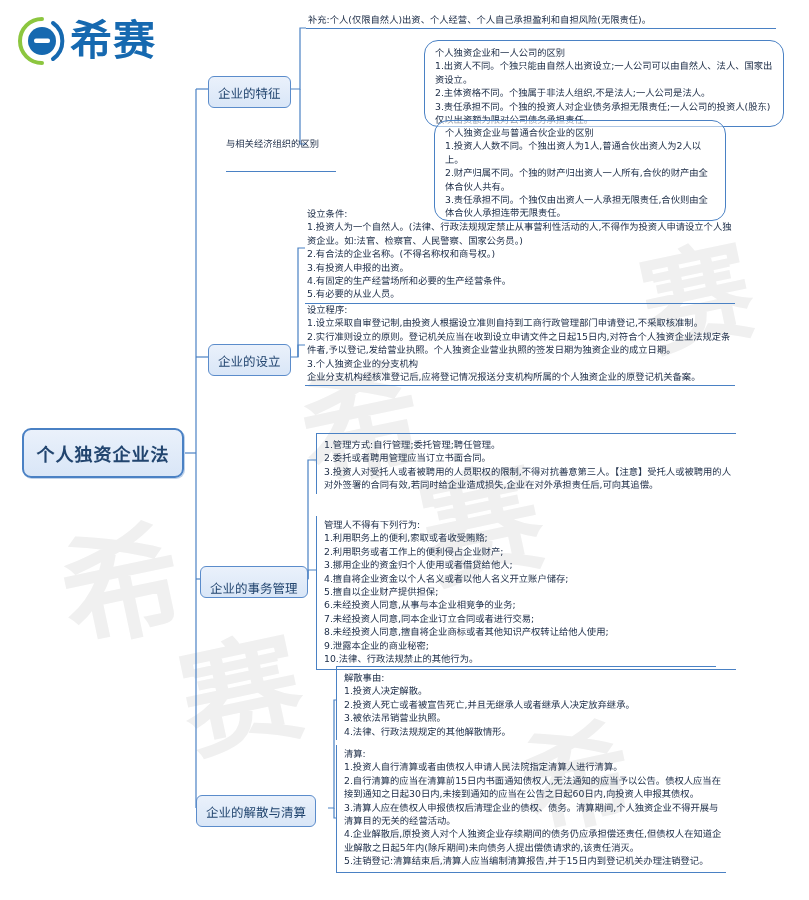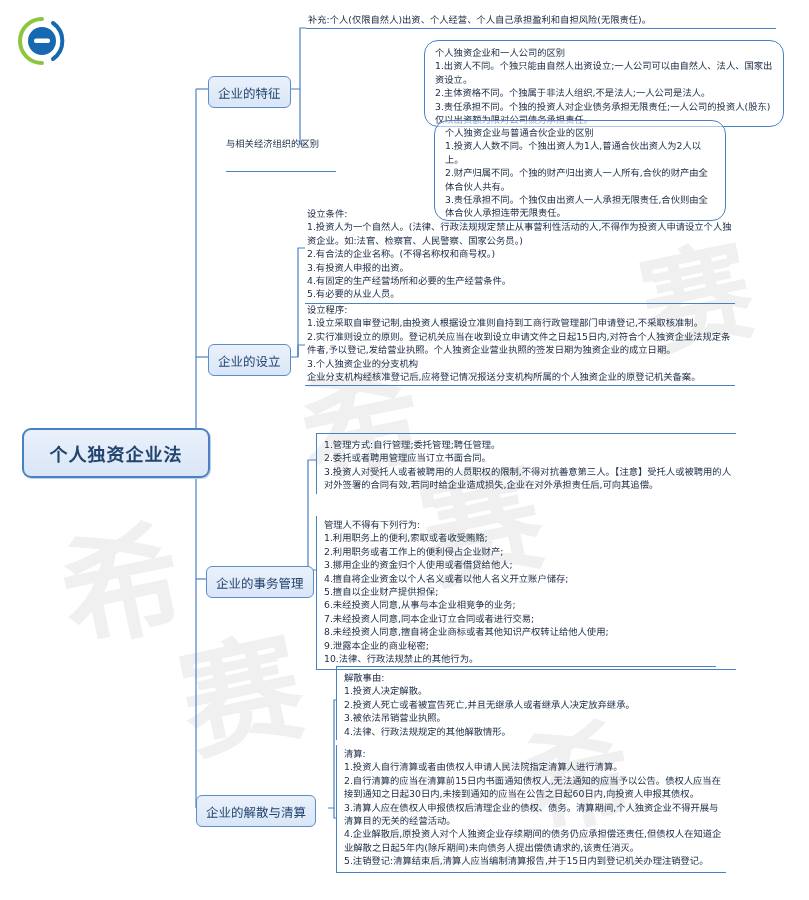--- a/index.html
+++ b/index.html
@@ -54,34 +54,34 @@
     position:absolute;z-index:3;
     background:linear-gradient(180deg,#eaf1fb 0%,#d9e6f7 100%);
     border:1px solid #5b8ccb;
     border-radius:7px;
     color:#22456f;
     display:flex;align-items:center;justify-content:center;
     box-sizing:border-box;
     white-space:nowrap;
   }
   #root-node{
-    left:22px;top:428px;width:188px;height:50px;
+    left:22px;top:428px;width:162px;height:50px;
     font-size:18px;font-weight:700;
     border:2px solid #4a81c4;border-radius:9px;
     letter-spacing:1px;
     box-shadow:1px 1px 0 #bfd2ea;
   }
   .branch-node{
     font-size:12.5px;font-weight:500;
     height:32px;padding:0 9px;
     border-radius:6px;
   }
   #branch-0{left:208px;top:76px;}
   #branch-1{left:208px;top:344px;}
-  #branch-2{left:206px;top:566px;}
+  #branch-2{left:200px;top:566px;align-items:flex-end;}
   #branch-3{left:196px;top:795px;}
 
   
   .tblock{
     position:absolute;z-index:2;
     font-size:9.3px;
     line-height:13.4px;
     color:#20304a;
     box-sizing:border-box;
     white-space:pre-wrap;
@@ -132,20 +132,21 @@
 
 <div id="logo">
   <span class="mark">
     <svg width="54" height="54" viewBox="0 0 54 54">
       <path d="M30 5 A22 22 0 1 0 30 49" fill="none" stroke="#8cc63f" stroke-width="4" stroke-linecap="round"></path>
       <circle cx="30" cy="27" r="14" fill="#1669b0"></circle>
       <rect x="22" y="24.5" width="16" height="4.5" rx="2" fill="#ffffff"></rect>
       <path d="M41 9 A22 22 0 0 1 41 45" fill="none" stroke="#1669b0" stroke-width="4" stroke-linecap="round"></path>
     </svg>
   </span>
+  <span class="brand">希赛</span>
 </div>
 
 <svg id="links" viewBox="0 0 809 900">
   <g fill="none" stroke="#4a81c4" stroke-width="1.2">
 
     <path d="M184 453 L196 453"></path>
     <path d="M196 89 L196 808"></path>
 
     <path d="M196 89 L208 89"></path>
     <path d="M196 357 L208 357"></path>

